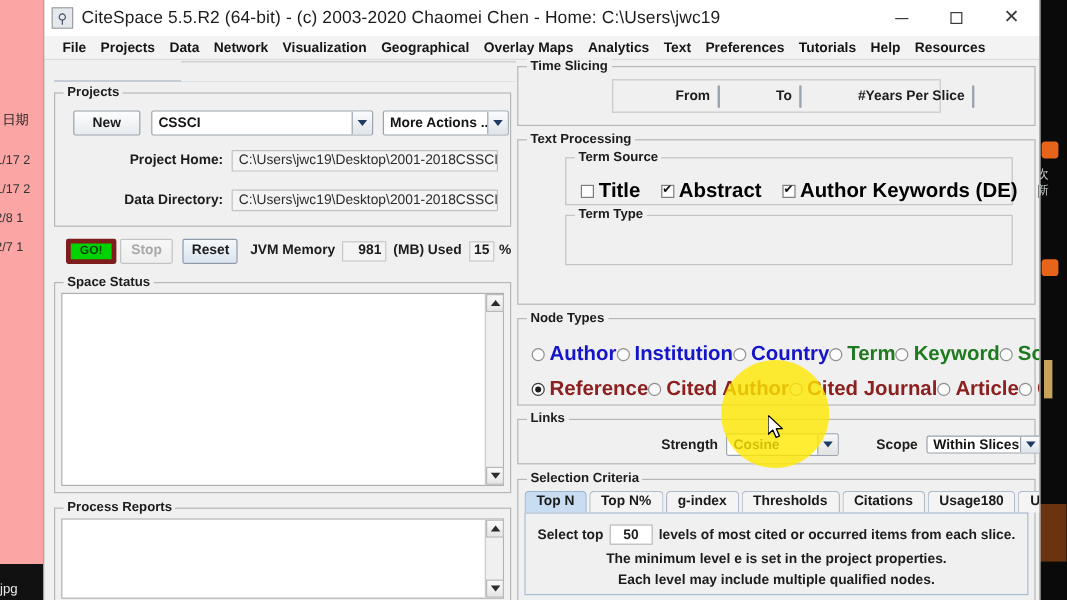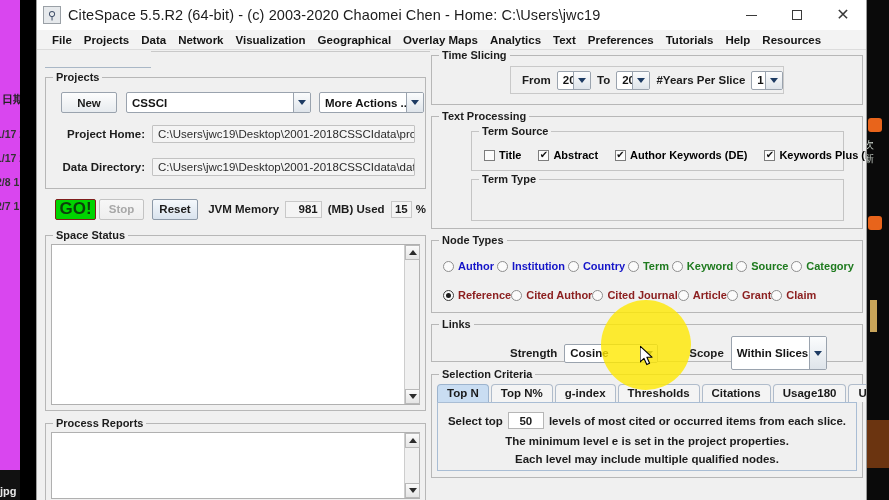--- a/index.html
+++ b/index.html
@@ -7,22 +7,22 @@
     margin: 0; padding: 0;
     width: 889px; height: 500px;
     overflow: hidden;
     font-family: "Liberation Sans", sans-serif;
     background: #000;
   }
   #root { position: relative; width: 889px; height: 500px; }
 
   
   .bg-explorer {
-    position: absolute; left: 0; top: 0; width: 20px; height: 500px;
-    background: #d946ef; overflow: hidden; font-weight: bold;
+    position: absolute; left: 0; top: 0; width: 36px; height: 500px;
+    background: #fca5a5; overflow: hidden;
   }
   .bg-explorer .bg-col-head {
     position: absolute; left: 2px; top: 92px;
     font-size: 11px; color: #222; white-space: nowrap;
   }
   .bg-explorer .bg-row {
     position: absolute; left: -4px;
     font-size: 10.5px; color: #333; white-space: nowrap;
   }
   .bg-explorer .bg-foot {
@@ -175,27 +175,27 @@
     border-left: 4px solid transparent; border-right: 4px solid transparent;
     border-top: 5px solid #1d3b63;
   }
   .combo.flat .arrow { background: linear-gradient(#f8f8f8,#e2e2e2); }
 
   .txtfield {
     background: #f4f4f4; border: 1px solid #c2c2c2; border-radius: 1px;
     font-size: 11.5px; color: #2b2b2b; padding-left: 5px;
     display: flex; align-items: center; white-space: nowrap; overflow: hidden;
   }
-  .lbl { font-size: 11.5px; font-weight: 700; color: #1c1c1c; white-space: nowrap; }
+  .lbl { font-size: 11.5px; font-weight: 700; color: #1c1c1c; white-space: nowrap; margin-left: 41px; }
 
   
   #go-bar { margin: 7px 4px 0 5px; height: 26px; display: flex; align-items: center; }
   .btn-go {
-    width: 48px; height: 21px; background: #00d400; border: 1px solid #7f1d1d;
-    color: #0b3f0b; font-size: 17px; font-weight: 700;
+    width: 48px; height: 21px; background: #00d400; border: 4px solid #7f1d1d;
+    color: #0b3f0b; font-size: 10px; font-weight: 700;
   }
   .btn-stop { width: 52px; height: 21px; margin-left: 3px; }
   .btn-reset { width: 54px; height: 21px; margin-left: 8px;
                background: linear-gradient(#f4f8fc,#d9e3ee); border-color:#8c99a8; }
   .mem-label { margin-left: 10px; }
   .mem-box {
     margin-left: 6px; width: 42px; height: 17px;
     background: #f4f4f4; border: 1px solid #c8c8c8;
     font-size: 11.5px; font-weight: 700; color: #1c1c1c;
     display: flex; align-items: center; justify-content: flex-end; padding-right: 3px;
@@ -219,21 +219,21 @@
     display: flex; align-items: center; justify-content: center;
   }
   .sb-btn.up { top: 0; } .sb-btn.down { bottom: 0; }
   .sb-btn i { display: block; width: 0; height: 0;
               border-left: 4px solid transparent; border-right: 4px solid transparent; }
   .sb-btn.up i   { border-bottom: 5px solid #2b2b2b; }
   .sb-btn.down i { border-top: 5px solid #2b2b2b; }
 
   
   #time-slicing   { margin: 4px 0 0 0; height: 50px; }
-  #text-processing{ margin: 11px 0 0 0; height: 113px; padding-left: 20px; }
+  #text-processing{ margin: 11px 0 0 0; height: 138px; padding-left: 20px; }
   #node-types     { margin: 11px 0 0 0; height: 73px; }
   #links-panel    { margin: 11px 0 0 0; height: 38px; }
   #selection-crit { margin: 12px 0 0 0; height: 104px; }
 
   .inner-bar {
     position: absolute; background: #f0f0f0;
     border: 1px solid #c9c9c9;
     display: flex; align-items: center;
   }
 
@@ -247,21 +247,21 @@
   .radio.on { border-color: #3c3c3c; }
   .radio.on::after {
     content: ''; width: 5px; height: 5px; border-radius: 50%; background: #1d1d1d;
   }
   .checkbox {
     width: 11px; height: 11px; border: 1px solid #7d7d7d; background: #fcfcfc;
     display: inline-flex; align-items: center; justify-content: center;
     font-size: 10px; line-height: 1; color: #111; flex: 0 0 auto;
   }
   .opt { display: inline-flex; align-items: center; gap: 4px; white-space: nowrap; }
-  .opt span.txt { font-size: 11px; font-weight: 700; }
+  .opt span.txt { font-size: 17px; font-weight: 700; }
 
   
   .sc-tabs { position: absolute; left: 5px; top: 9px; right: 5px; height: 18px;
              display: flex; align-items: flex-end; }
   .sc-tab {
     height: 18px; line-height: 17px; padding: 0 9px; margin-right: 2px;
     font-size: 11.5px; font-weight: 700; color: #1a1a1a;
     border: 1px solid #b0bccb; border-bottom: none;
     border-top-left-radius: 4px; border-top-right-radius: 4px;
     background: #f4f4f4; white-space: nowrap;
@@ -550,21 +550,21 @@
           <div class="legend">Links</div>
           <div style="position:absolute; left:78px; top:11px; display:flex; align-items:center; gap:7px;">
             <div class="lbl">Strength</div>
             <div class="combo flat" style="width:94px; height:19px;">
               <div class="cval">Cosine</div>
               <div class="arrow">
                   <i></i>
                 </div>
             </div>
             <div class="lbl" style="margin-left:24px;">Scope</div>
-            <div class="combo" style="width:96px; height:34px;">
+            <div class="combo" style="width:96px; height:15px;">
               <div class="cval">Within Slices</div>
               <div class="arrow">
                   <i></i>
                 </div>
             </div>
           </div>
         </div>
 
         <div class="panel" id="selection-crit">
           <div class="legend">Selection Criteria</div>

